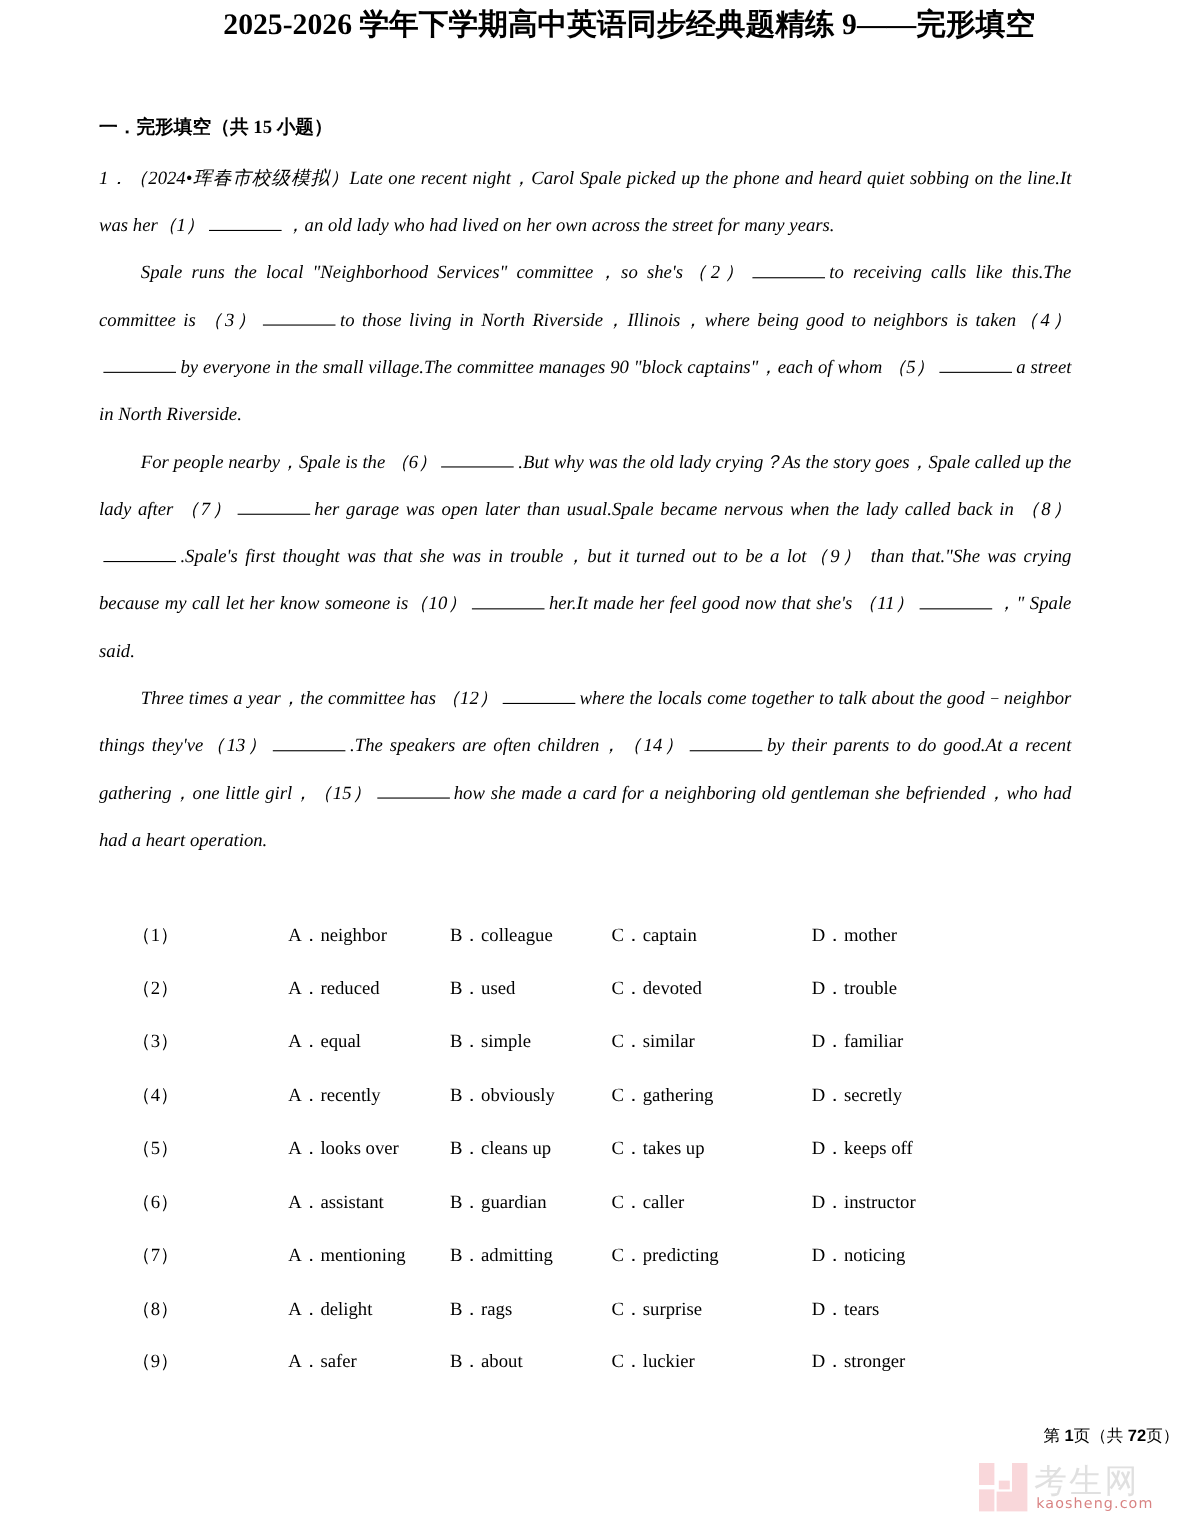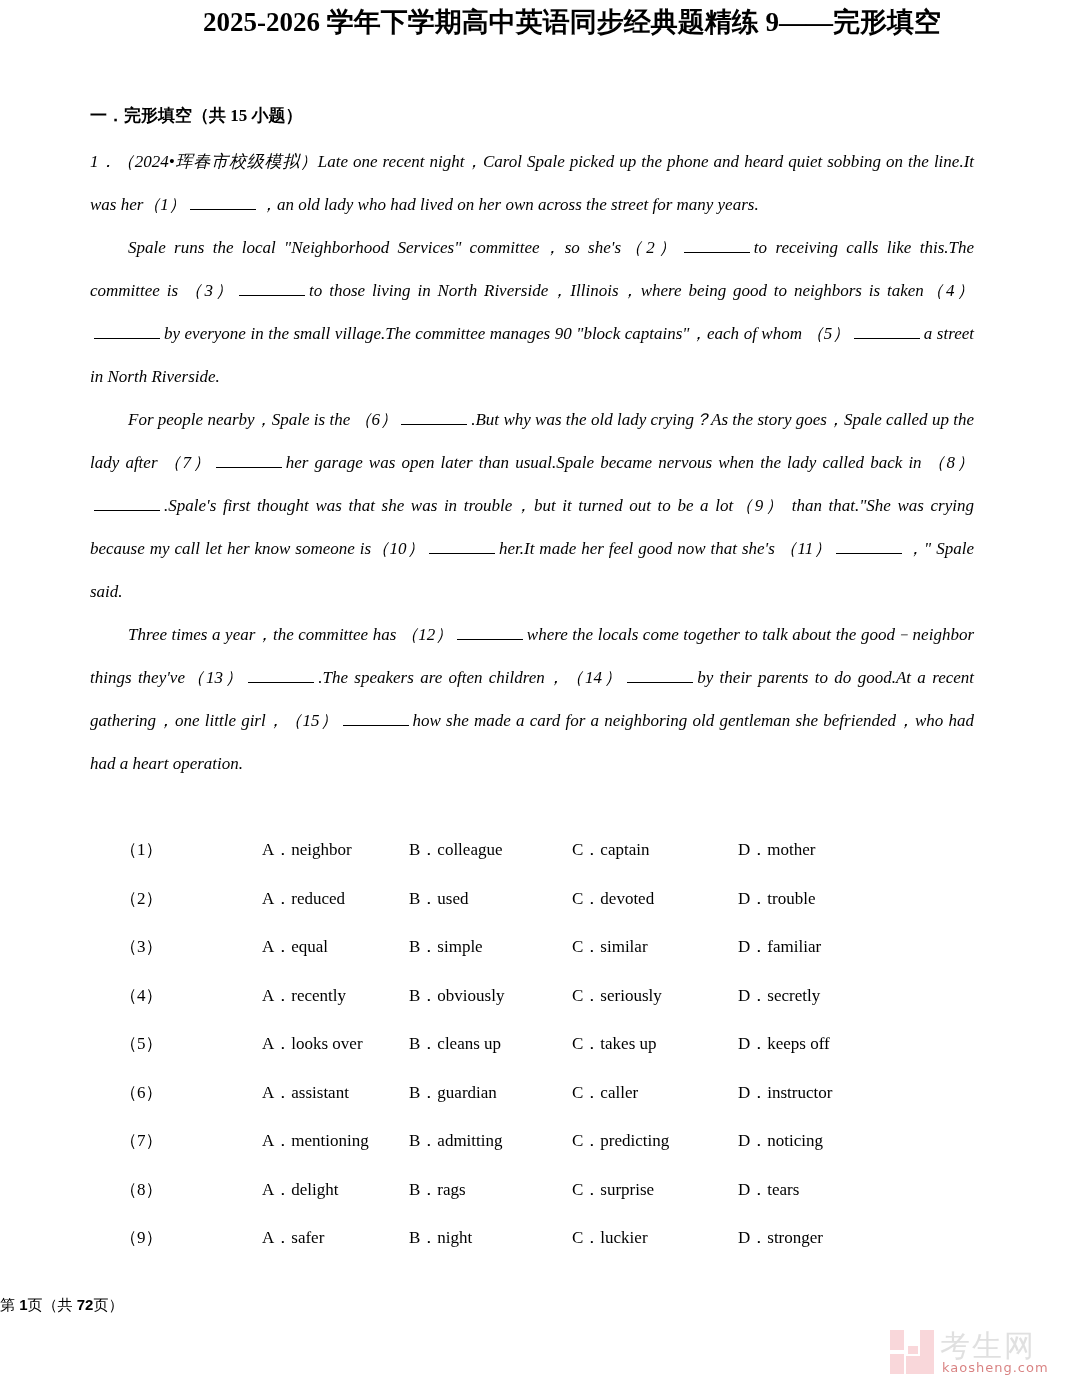--- a/index.html
+++ b/index.html
@@ -25,24 +25,24 @@
   .blank { display: inline-block; width: 66px; border-bottom: 1px solid #000; height: 14px; margin: 0 4px; vertical-align: baseline; }
   .options {
     position: absolute; left: 120px; top: 830px; width: 800px;
     font-size: 17px;
   }
   .opt-row { position: relative; height: 48.5px; }
   .opt-row span { position: absolute; top: 8px; white-space: nowrap; }
   .opt-num { left: 0; }
   .opt-a { left: 142px; }
   .opt-b { left: 289px; }
-  .opt-c { left: 452px; }
+  .opt-c { left: 436px; }
   .opt-d { left: 618px; }
   .footer {
-    position: absolute; left: 0; top: 1296px; width: 1072px; text-align: left;
+    position: absolute; left: 0; top: 1296px; width: 1072px; text-align: right;
     font-size: 15px; font-family: "Liberation Sans", "DejaVu Sans", sans-serif;
   }
   .footer b { font-weight: bold; }
   .watermark {
     position: absolute; left: 890px; top: 1330px; width: 170px; height: 50px; opacity: 0.55;
   }
   .wm-logo { position: absolute; left: 0; top: 0; width: 44px; height: 44px; }
   .wm-logo div { position: absolute; background: #f5b7bd; }
   .wm-cn { position: absolute; left: 50px; top: -4px; font-size: 30px; color: #c8c8c8; font-family: "DejaVu Sans", sans-serif; letter-spacing: 2px; text-align: right; }
   .wm-en { position: absolute; left: 52px; top: 30px; font-size: 13px; color: #b91c1c; font-family: "DejaVu Sans", sans-serif; letter-spacing: 1px; }
@@ -80,21 +80,21 @@
     <span class="opt-num">（3）</span>
     <span class="opt-a">A．equal</span>
     <span class="opt-b">B．simple</span>
     <span class="opt-c">C．similar</span>
     <span class="opt-d">D．familiar</span>
   </div>
   <div class="opt-row">
     <span class="opt-num">（4）</span>
     <span class="opt-a">A．recently</span>
     <span class="opt-b">B．obviously</span>
-    <span class="opt-c">C．seriously</span>
+    <span class="opt-c">C．gathering</span>
     <span class="opt-d">D．secretly</span>
   </div>
   <div class="opt-row">
     <span class="opt-num">（5）</span>
     <span class="opt-a">A．looks over</span>
     <span class="opt-b">B．cleans up</span>
     <span class="opt-c">C．takes up</span>
     <span class="opt-d">D．keeps off</span>
   </div>
   <div class="opt-row">
@@ -114,21 +114,21 @@
   <div class="opt-row">
     <span class="opt-num">（8）</span>
     <span class="opt-a">A．delight</span>
     <span class="opt-b">B．rags</span>
     <span class="opt-c">C．surprise</span>
     <span class="opt-d">D．tears</span>
   </div>
   <div class="opt-row">
     <span class="opt-num">（9）</span>
     <span class="opt-a">A．safer</span>
-    <span class="opt-b">B．night</span>
+    <span class="opt-b">B．about</span>
     <span class="opt-c">C．luckier</span>
     <span class="opt-d">D．stronger</span>
   </div>
 </div>
 
 <div class="footer">
   <span>第 </span><b>1</b><span>页（共 </span><b>72</b><span>页）</span>
 </div>
 
 <div class="watermark">

